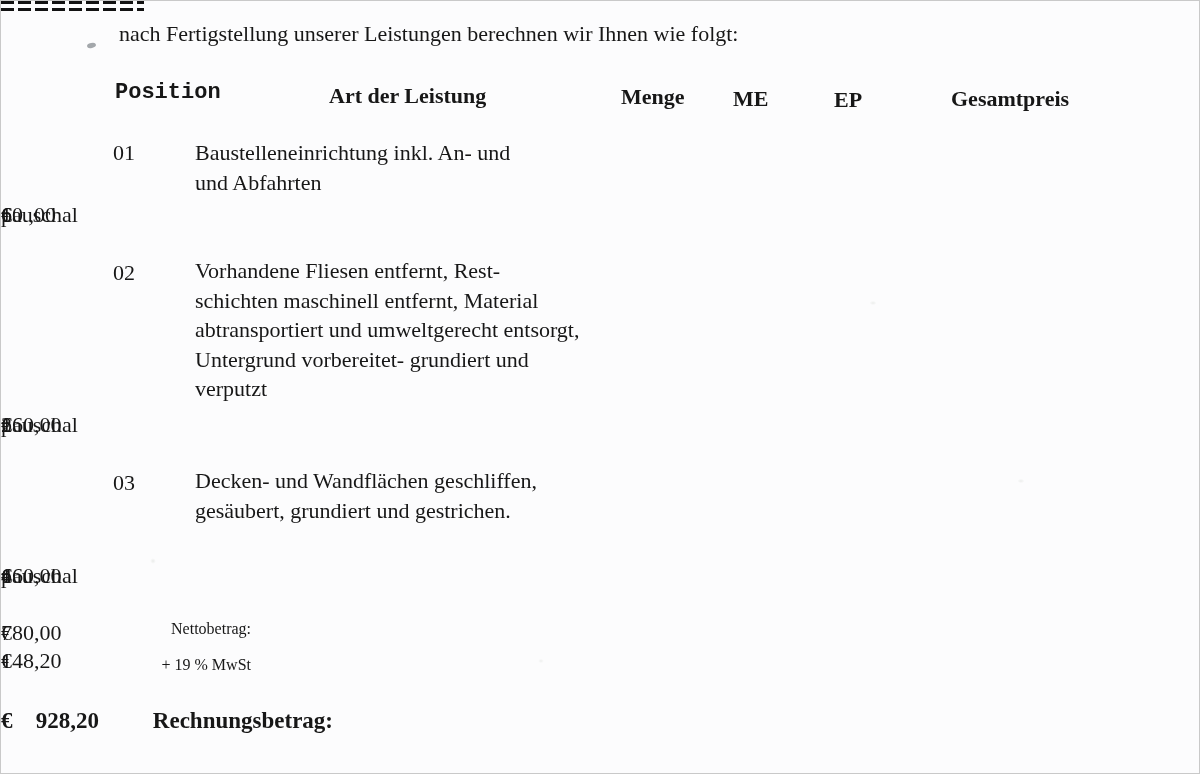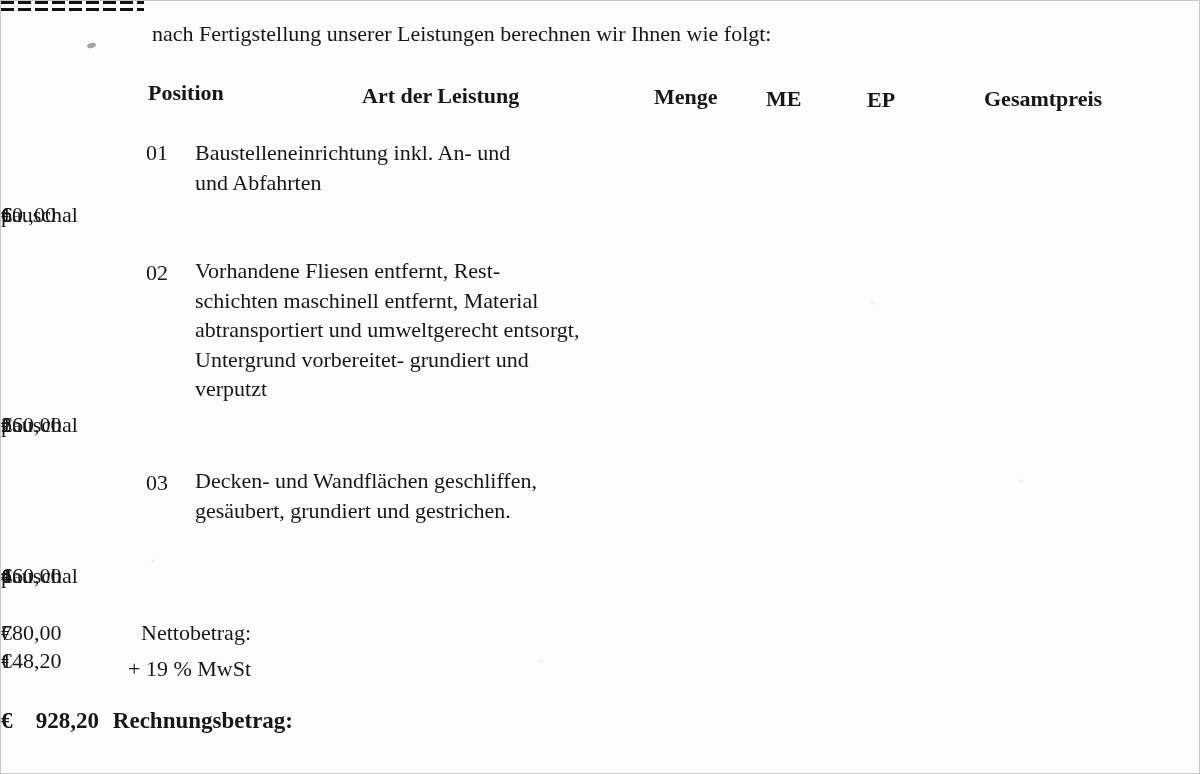--- a/index.html
+++ b/index.html
@@ -22,21 +22,20 @@
     color: #171717;
     overflow: hidden;
     border: 1px solid #c9c9c9;
     box-sizing: border-box;
   }
   .t {
     position: absolute;
     white-space: nowrap;
     font-size: 22px;
     line-height: 1.2;
-    margin-left: 33px;
   }
   .b { font-weight: bold; }
   .desc {
     position: absolute;
     font-size: 22px;
     line-height: 29.5px;
   }
   .desc span { display: block; white-space: nowrap; }
   .prow {
     position: absolute;
@@ -53,31 +52,32 @@
     left: 946;
     width: 149;
     height: 2px;
     background: #141414;
   }
   .tlabel {
     position: absolute;
     left: 640;
     width: 250px;
     text-align: right;
-    font-size: 22px;
+    font-size: 16px;
     white-space: nowrap;
   }
   .total-label {
     position: absolute;
     left: 640;
     width: 292px;
     text-align: right;
     font-size: 23px;
     font-weight: bold;
     white-space: nowrap;
+    padding-left: 40px;
   }
   .total-cur { position: absolute; left: 954; font-size: 23px; font-weight: bold; }
   .total-amt { position: absolute; left: 992; width: 98px; text-align: right; font-size: 23px; font-weight: bold; }
   .ddash {
     position: absolute;
     left: 953;
     top: 753;
     width: 143px;
   }
   .ddash .dline {
@@ -98,21 +98,21 @@
 </style>
 </head>
 <body>
 
 <div class="page">
 
   <div class="speck"></div>
 
   <div class="t" style="left:118px; top:20px;">nach Fertigstellung unserer Leistungen berechnen wir Ihnen wie folgt:</div>
 
-  <div class="t b" style="left:114px; top:79px;">Position</div>
+  <div class="t b" style="left:114px; top:79px;font-family:Liberation Mono, monospace;">Position</div>
   <div class="t b" style="left:328px; top:82px;">Art der Leistung</div>
   <div class="t b" style="left:620px; top:83px;">Menge</div>
   <div class="t b" style="left:732px; top:85px;">ME</div>
   <div class="t b" style="left:833px; top:86px;">EP</div>
   <div class="t b" style="left:950px; top:85px;">Gesamtpreis</div>
 
   <div class="t" style="left:112px; top:139px;">01</div>
   <div class="desc" style="left:194px; top:137px;">
     <span>Baustelleneinrichtung inkl. An- und</span>
     <span>und Abfahrten</span>

